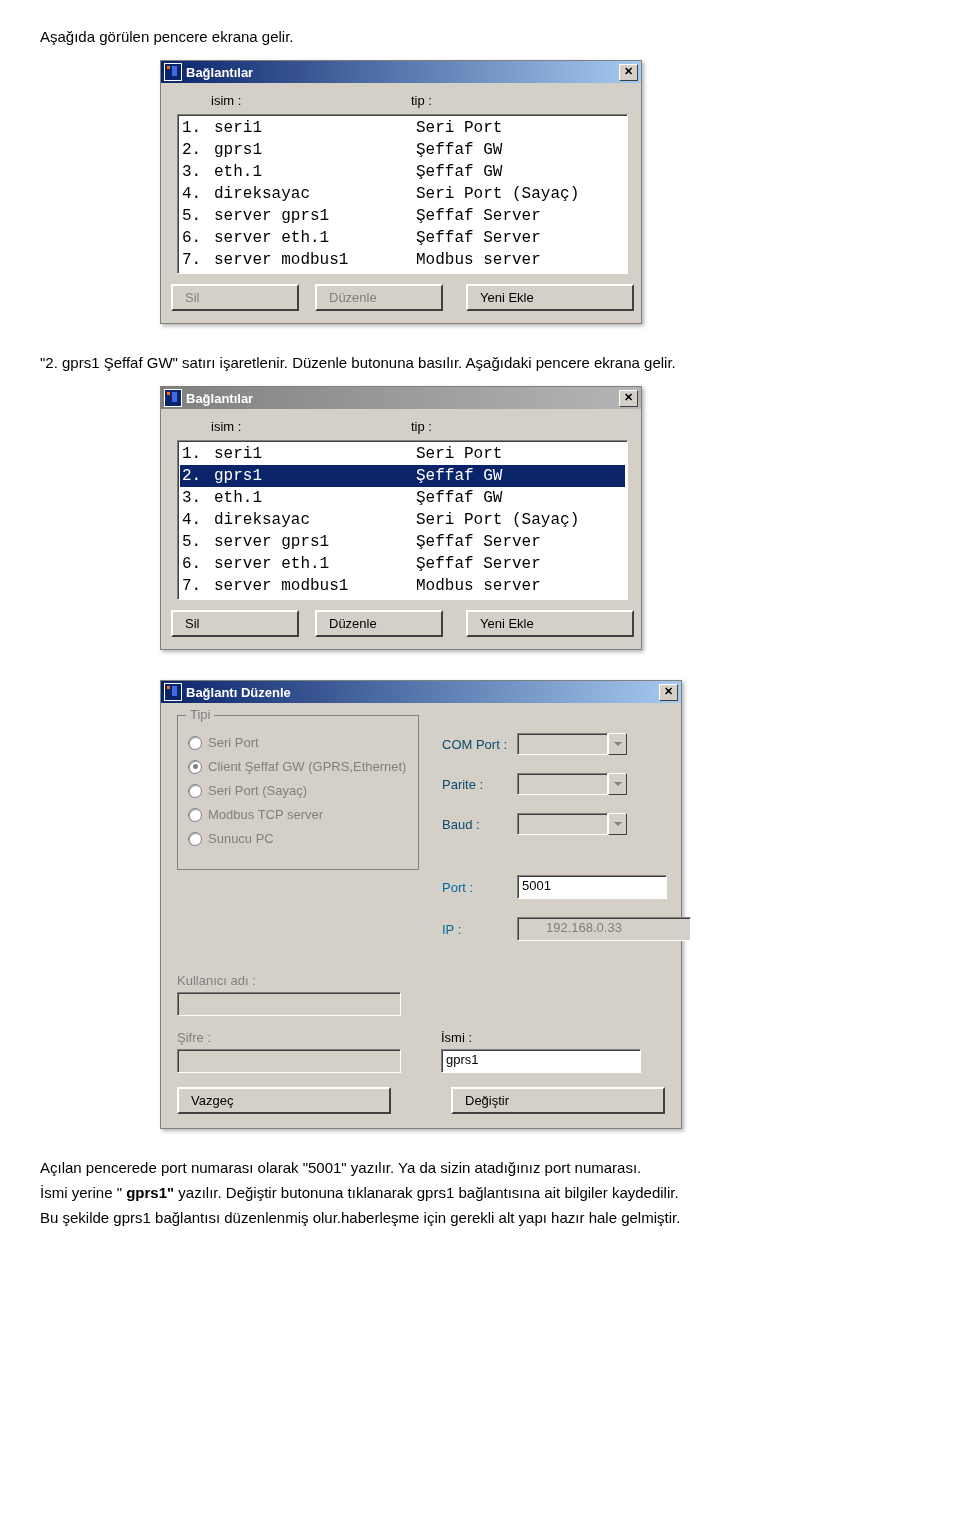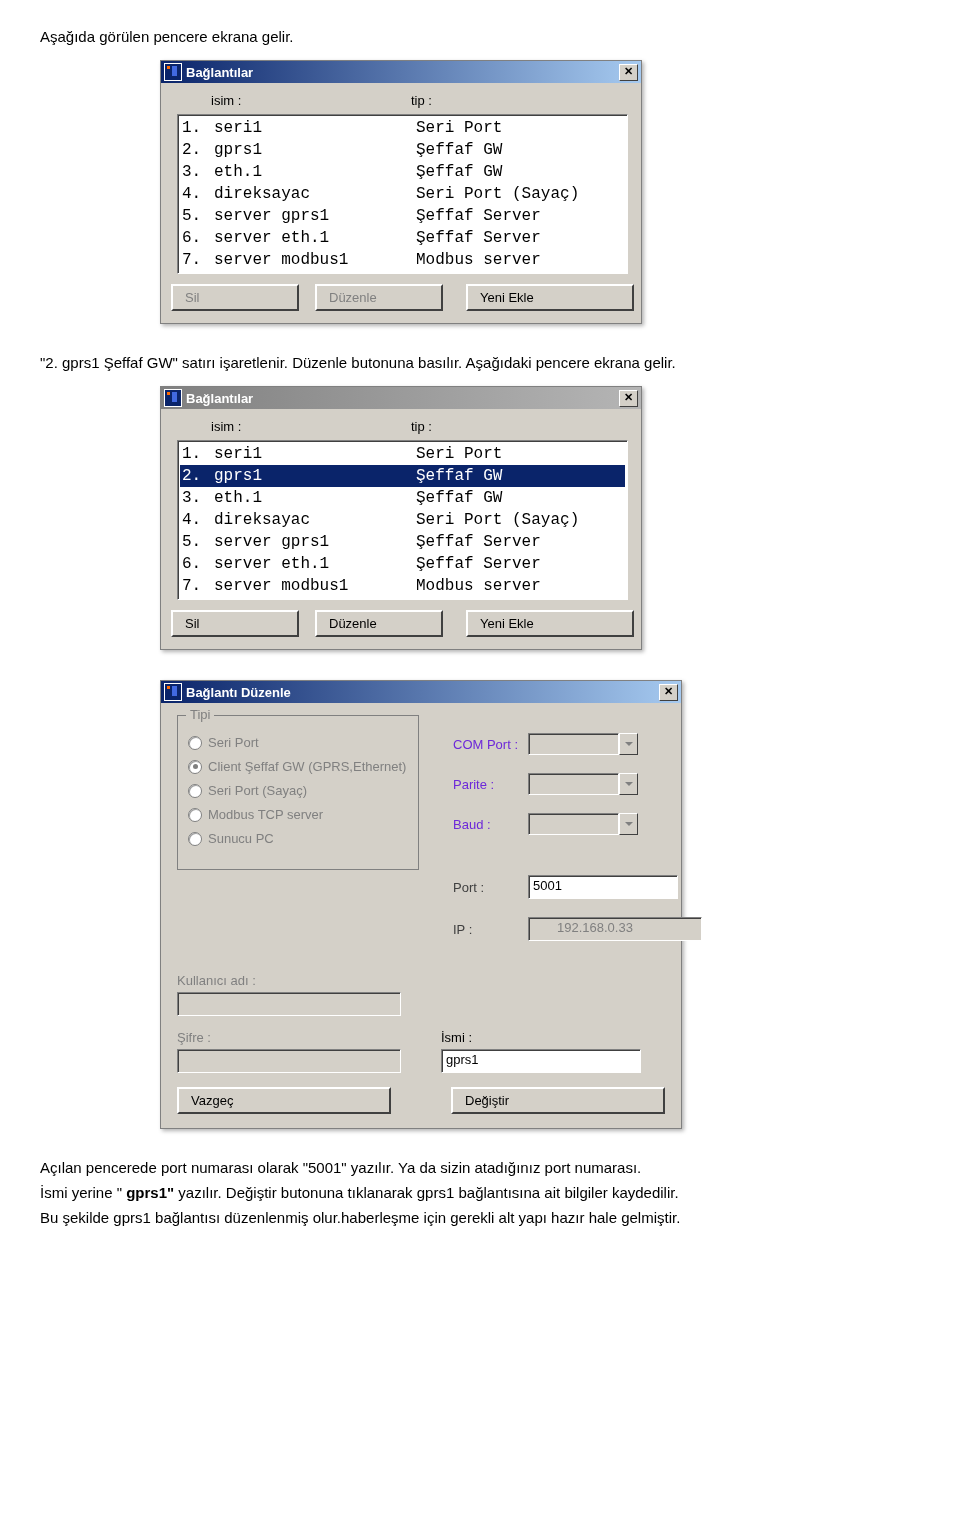--- a/index.html
+++ b/index.html
@@ -171,36 +171,36 @@
   }
   .radio.checked::after {
     content: "";
     width: 5px;
     height: 5px;
     border-radius: 50%;
     background: #808080;
   }
   .edit-grid {
     display: flex;
-    gap: 34px;
+    gap: 23px;
   }
   .right-col {
     flex: 1;
     font-size: 13px;
   }
   .field-row {
     display: flex;
     align-items: center;
     margin: 18px 0;
   }
   .field-label {
     width: 75px;
-    color: #6d28d9;
-  }
-  .field-label.dark { color: #404040; }
+    color: #0c4a6e;
+  }
+  .field-label.dark { color: #0369a1; }
   .combo {
     display: flex;
     width: 110px;
   }
   .combo-input {
     flex: 1;
     height: 18px;
     background: #d4d0c8;
     border: 1px solid;
     border-color: #808080 #fff #fff #808080;

